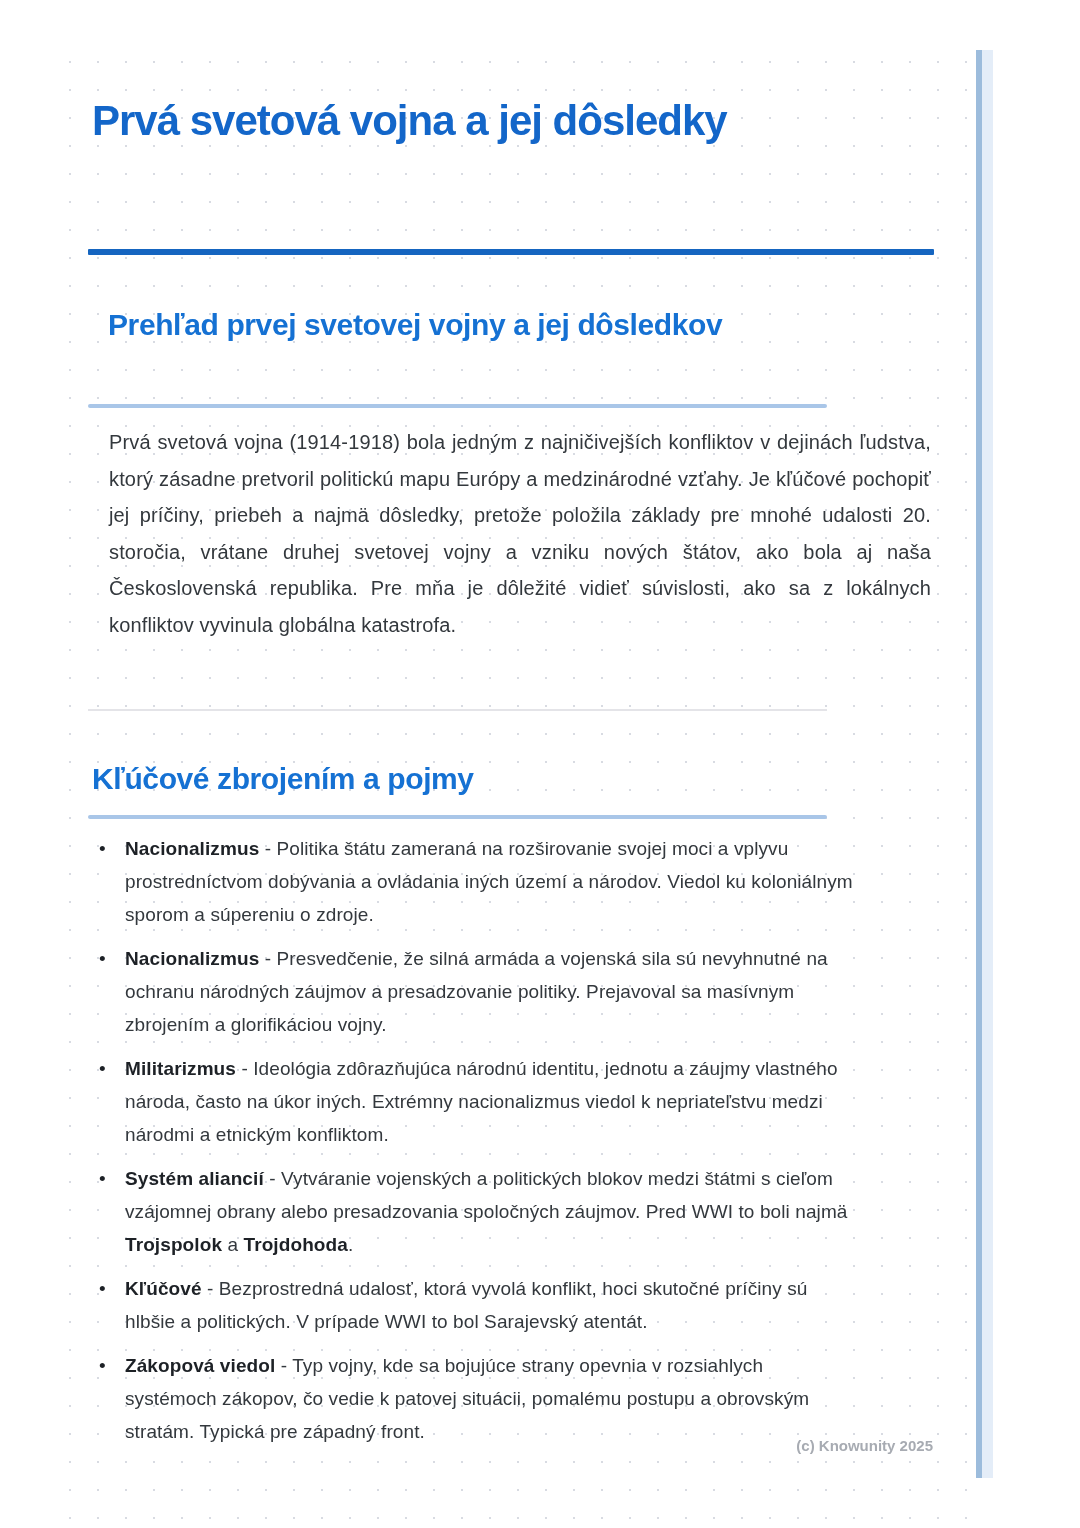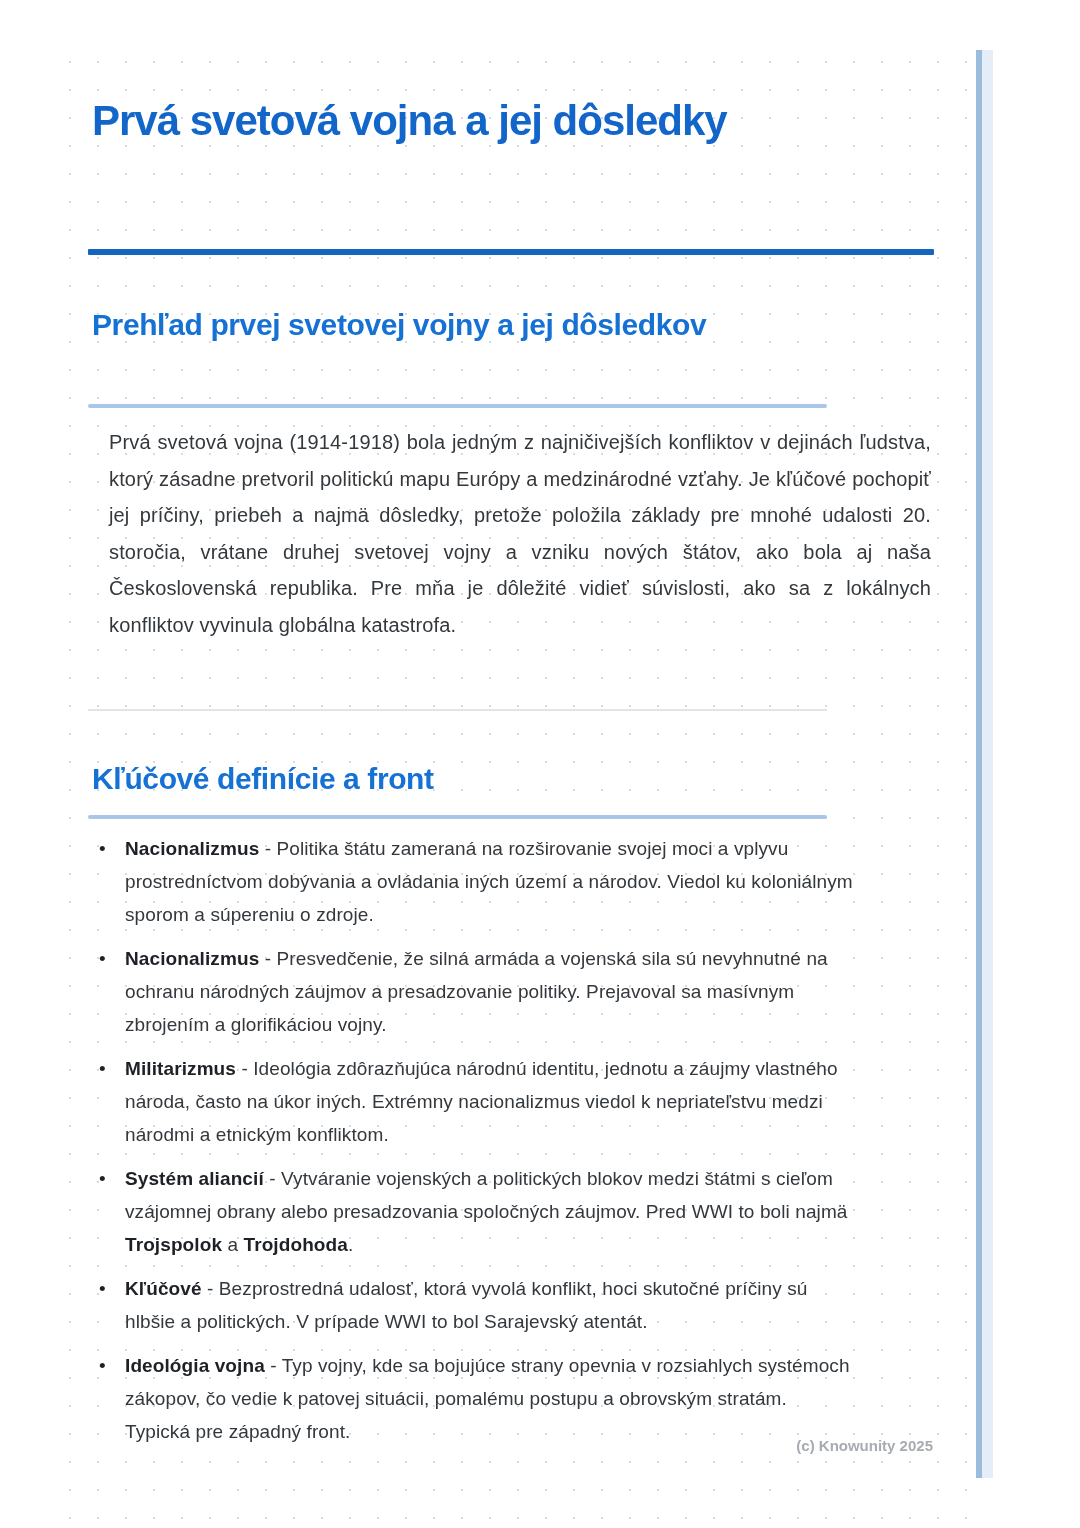--- a/index.html
+++ b/index.html
@@ -41,21 +41,21 @@
     position:absolute; left:-4px; top:249px; width:846px; height:6px;
     background:var(--rule-dark-blue,#1565c0);
     border-radius:1px;
   }
   h2.sub {
     position:absolute; margin:0;
     font-size:30px; line-height:45px; font-weight:700;
     letter-spacing:-0.4px;
     color:var(--heading-blue,#1571d3);
   }
-  #overview-heading { top:302px; left:0; max-width:640px; }
+  #overview-heading { top:302px; left:16px; max-width:640px; }
   #definitions-heading { top:756px; left:0; max-width:820px; }
   .rule-light {
     position:absolute; left:-4px; width:739px; height:4px;
     background:var(--rule-light-blue,#a9c6e8);
     border-radius:2px;
   }
   #overview-underline { top:404px; }
   #definitions-underline { top:815px; }
   p.intro {
     position:absolute; left:17px; top:424px; margin:0;
@@ -109,27 +109,27 @@
   <div class="content">
     <h1 class="title">Prvá svetová vojna a jej dôsledky</h1>
     <div class="rule-dark"></div>
 
     <h2 class="sub" id="overview-heading">Prehľad prvej svetovej vojny a jej dôsledkov</h2>
     <div class="rule-light" id="overview-underline"></div>
     <p class="intro">Prvá svetová vojna (1914-1918) bola jedným z najničivejších konfliktov v dejinách ľudstva, ktorý zásadne pretvoril politickú mapu Európy a medzinárodné vzťahy. Je kľúčové pochopiť jej príčiny, priebeh a najmä dôsledky, pretože položila základy pre mnohé udalosti 20. storočia, vrátane druhej svetovej vojny a vzniku nových štátov, ako bola aj naša Československá republika. Pre mňa je dôležité vidieť súvislosti, ako sa z lokálnych konfliktov vyvinula globálna katastrofa.</p>
 
     <div class="divider"></div>
 
-    <h2 class="sub" id="definitions-heading">Kľúčové definície a front</h2>
+    <h2 class="sub" id="definitions-heading">Kľúčové zbrojením a pojmy</h2>
     <div class="rule-light" id="definitions-underline"></div>
 
     <ul class="defs" id="defs-list">
         <li><span class="bullet">•</span><strong class="term">Nacionalizmus</strong><span class="seg"> - Politika štátu zameraná na rozširovanie svojej moci a vplyvu prostredníctvom dobývania a ovládania iných území a národov. Viedol ku koloniálnym sporom a súpereniu o zdroje.</span></li>
         <li><span class="bullet">•</span><strong class="term">Nacionalizmus</strong><span class="seg"> - Presvedčenie, že silná armáda a vojenská sila sú nevyhnutné na ochranu národných záujmov a presadzovanie politiky. Prejavoval sa masívnym zbrojením a glorifikáciou vojny.</span></li>
         <li><span class="bullet">•</span><strong class="term">Militarizmus</strong><span class="seg"> - Ideológia zdôrazňujúca národnú identitu, jednotu a záujmy vlastného národa, často na úkor iných. Extrémny nacionalizmus viedol k nepriateľstvu medzi národmi a etnickým konfliktom.</span></li>
         <li><span class="bullet">•</span><strong class="term">Systém aliancií</strong><span class="seg"> - Vytváranie vojenských a politických blokov medzi štátmi s cieľom vzájomnej obrany alebo presadzovania spoločných záujmov. Pred WWI to boli najmä </span><strong class="seg bold">Trojspolok</strong><span class="seg"> a </span><strong class="seg bold">Trojdohoda</strong><span class="seg">.</span></li>
         <li><span class="bullet">•</span><strong class="term">Kľúčové</strong><span class="seg"> - Bezprostredná udalosť, ktorá vyvolá konflikt, hoci skutočné príčiny sú hlbšie a politických. V prípade WWI to bol Sarajevský atentát.</span></li>
-        <li><span class="bullet">•</span><strong class="term">Ideológia vojna</strong><span class="seg"> - Typ vojny, kde sa bojujúce strany opevnia v rozsiahlych systémoch zákopov, čo vedie k patovej situácii, pomalému postupu a obrovským stratám. Typická pre západný front.</span></li>
+        <li><span class="bullet">•</span><strong class="term">Zákopová viedol</strong><span class="seg"> - Typ vojny, kde sa bojujúce strany opevnia v rozsiahlych systémoch zákopov, čo vedie k patovej situácii, pomalému postupu a obrovským stratám. Typická pre západný front.</span></li>
       </ul>
   </div>
 
   <div class="watermark">(c) Knowunity 2025</div>
 </div>
 
 </body></html>

